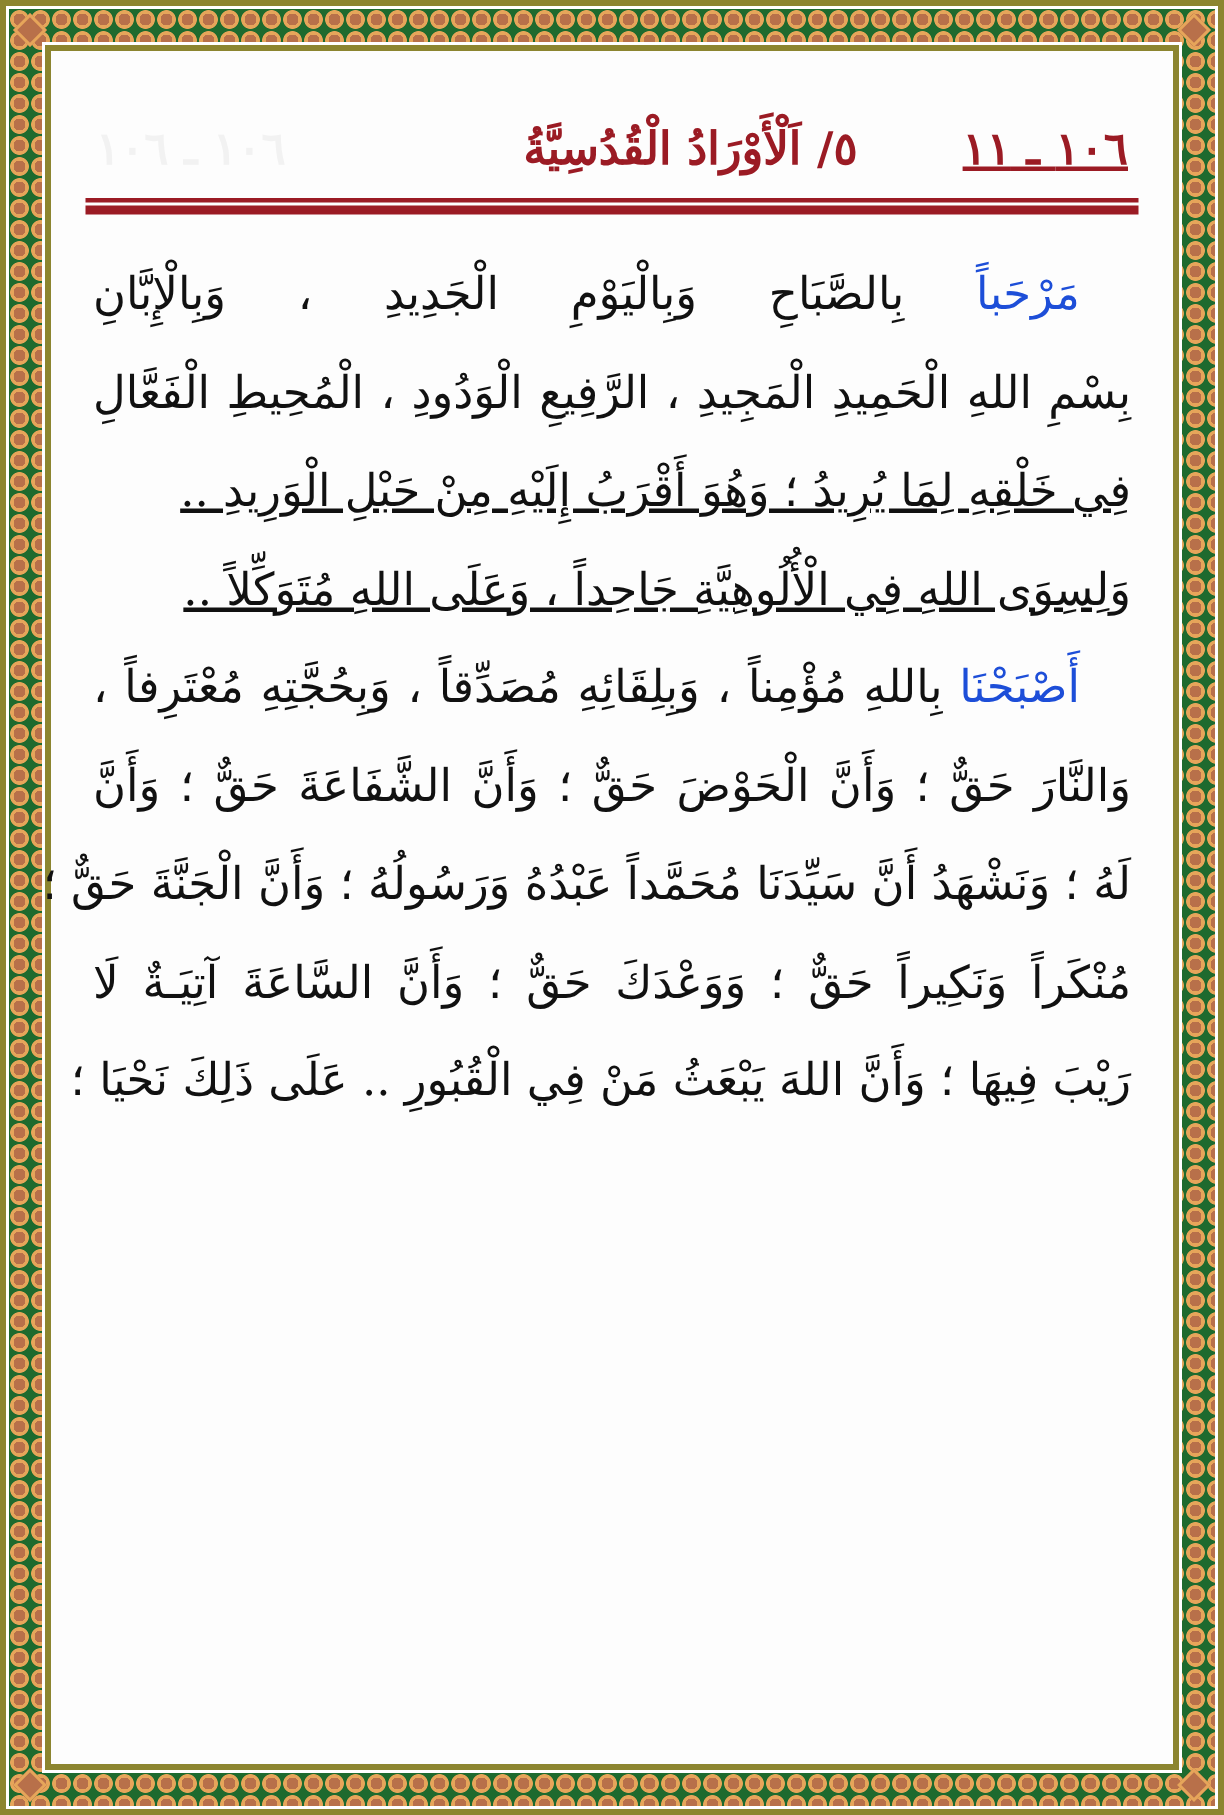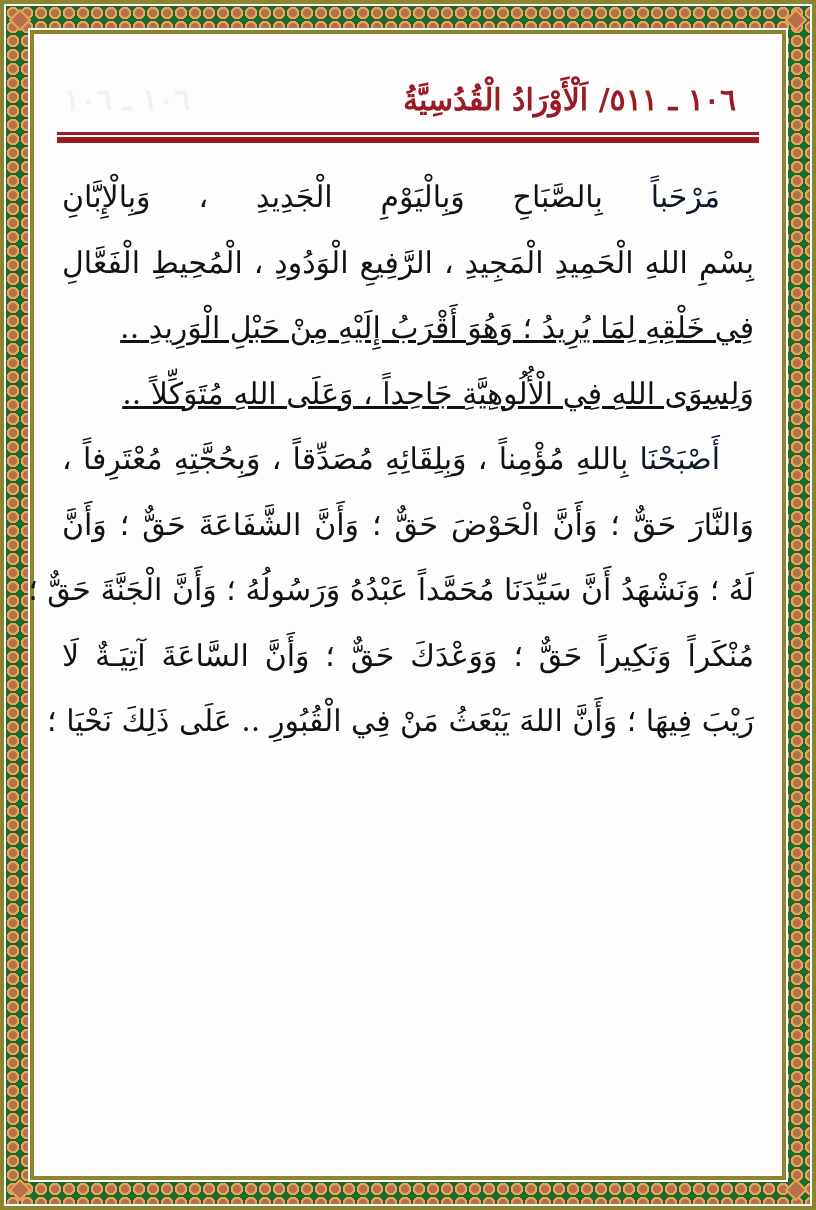--- a/index.html
+++ b/index.html
@@ -33,37 +33,37 @@
     }
     .page {
       position: absolute; left: 34px; top: 34px; right: 34px; bottom: 34px;
       direction: rtl;
     }
     .header {
       position: absolute; top: 40px; left: 20px; right: 20px; height: 50px;
       display: flex; align-items: center; justify-content: flex-start;
       color: #9b1b24; font-weight: bold; font-size: 30px;
     }
-    .header .pages { margin-right: 26px; letter-spacing: 2px; }
-    .header .title { }
+    .header .pages { margin-right: 10px; letter-spacing: 2px; text-decoration: underline; }
+    .header .title { margin-right: 70px; }
     .header .ghost { position: absolute; left: 10px; color: #f2f2f2; letter-spacing: 3px; }
     .rule-thin {
       position: absolute; top: 98px; left: 23px; right: 23px; height: 3px; background: #9b1b24;
     }
     .rule-thick {
       position: absolute; top: 103px; left: 23px; right: 23px; height: 6px; background: #9b1b24;
     }
     .body-text {
       position: absolute; top: 130px; left: 28px; right: 28px;
       font-size: 30px; line-height: 65.5px; color: #111111; text-align: justify;
     }
     .line { display: block; white-space: nowrap; text-align: justify; text-align-last: justify; height: 65.5px; overflow: visible; }
     .line.last { text-align-last: right; text-decoration: underline; }
     .line.indent { padding-right: 34px; }
-    .hl { color: #0f172a; }
+    .hl { color: #1d4ed8; }
   </style>
 </head>
 <body>
 
 <div class="frame-outer"></div>
 <div class="frame-green"></div>
 <div class="corner" style="left:12px;top:12px;"></div>
 <div class="corner" style="right:12px;top:12px;"></div>
 <div class="corner" style="left:12px;bottom:12px;"></div>
 <div class="corner" style="right:12px;bottom:12px;"></div>

